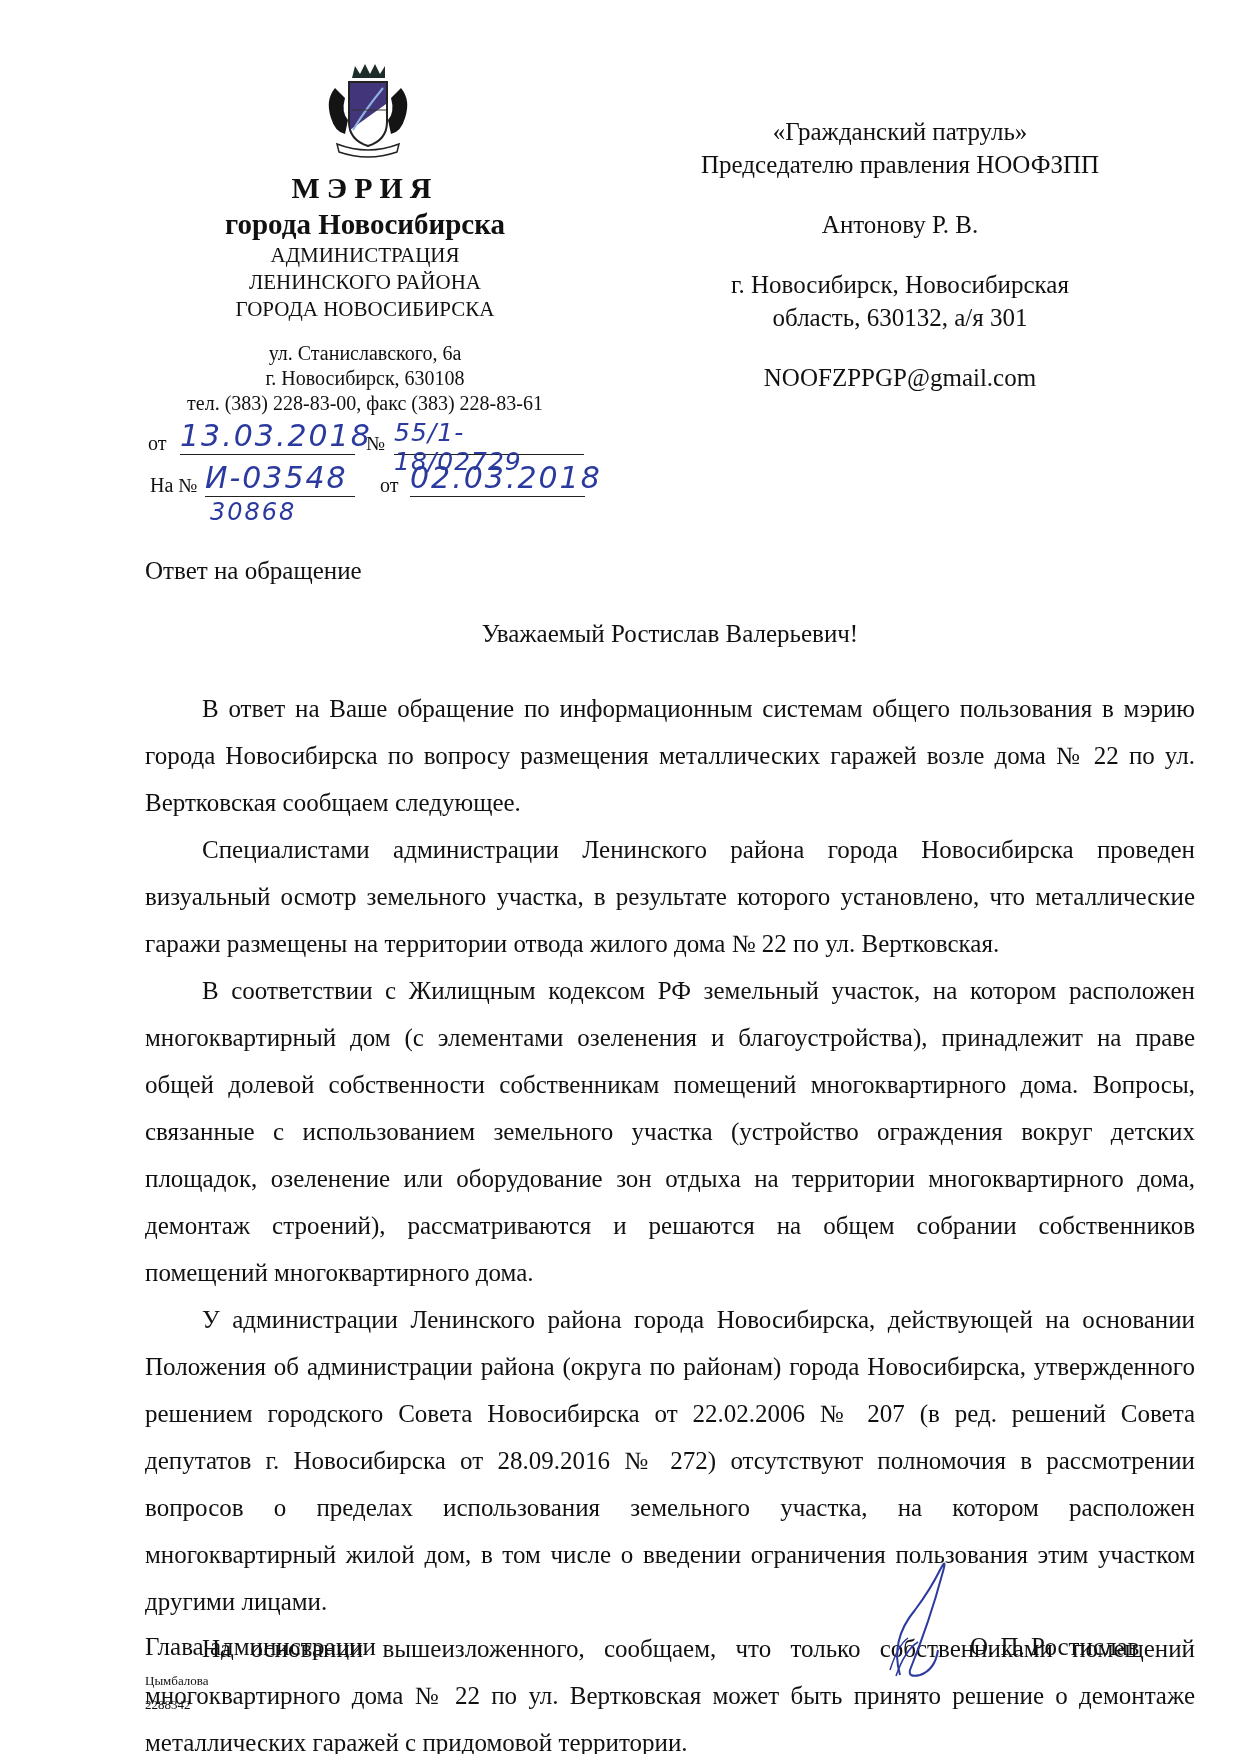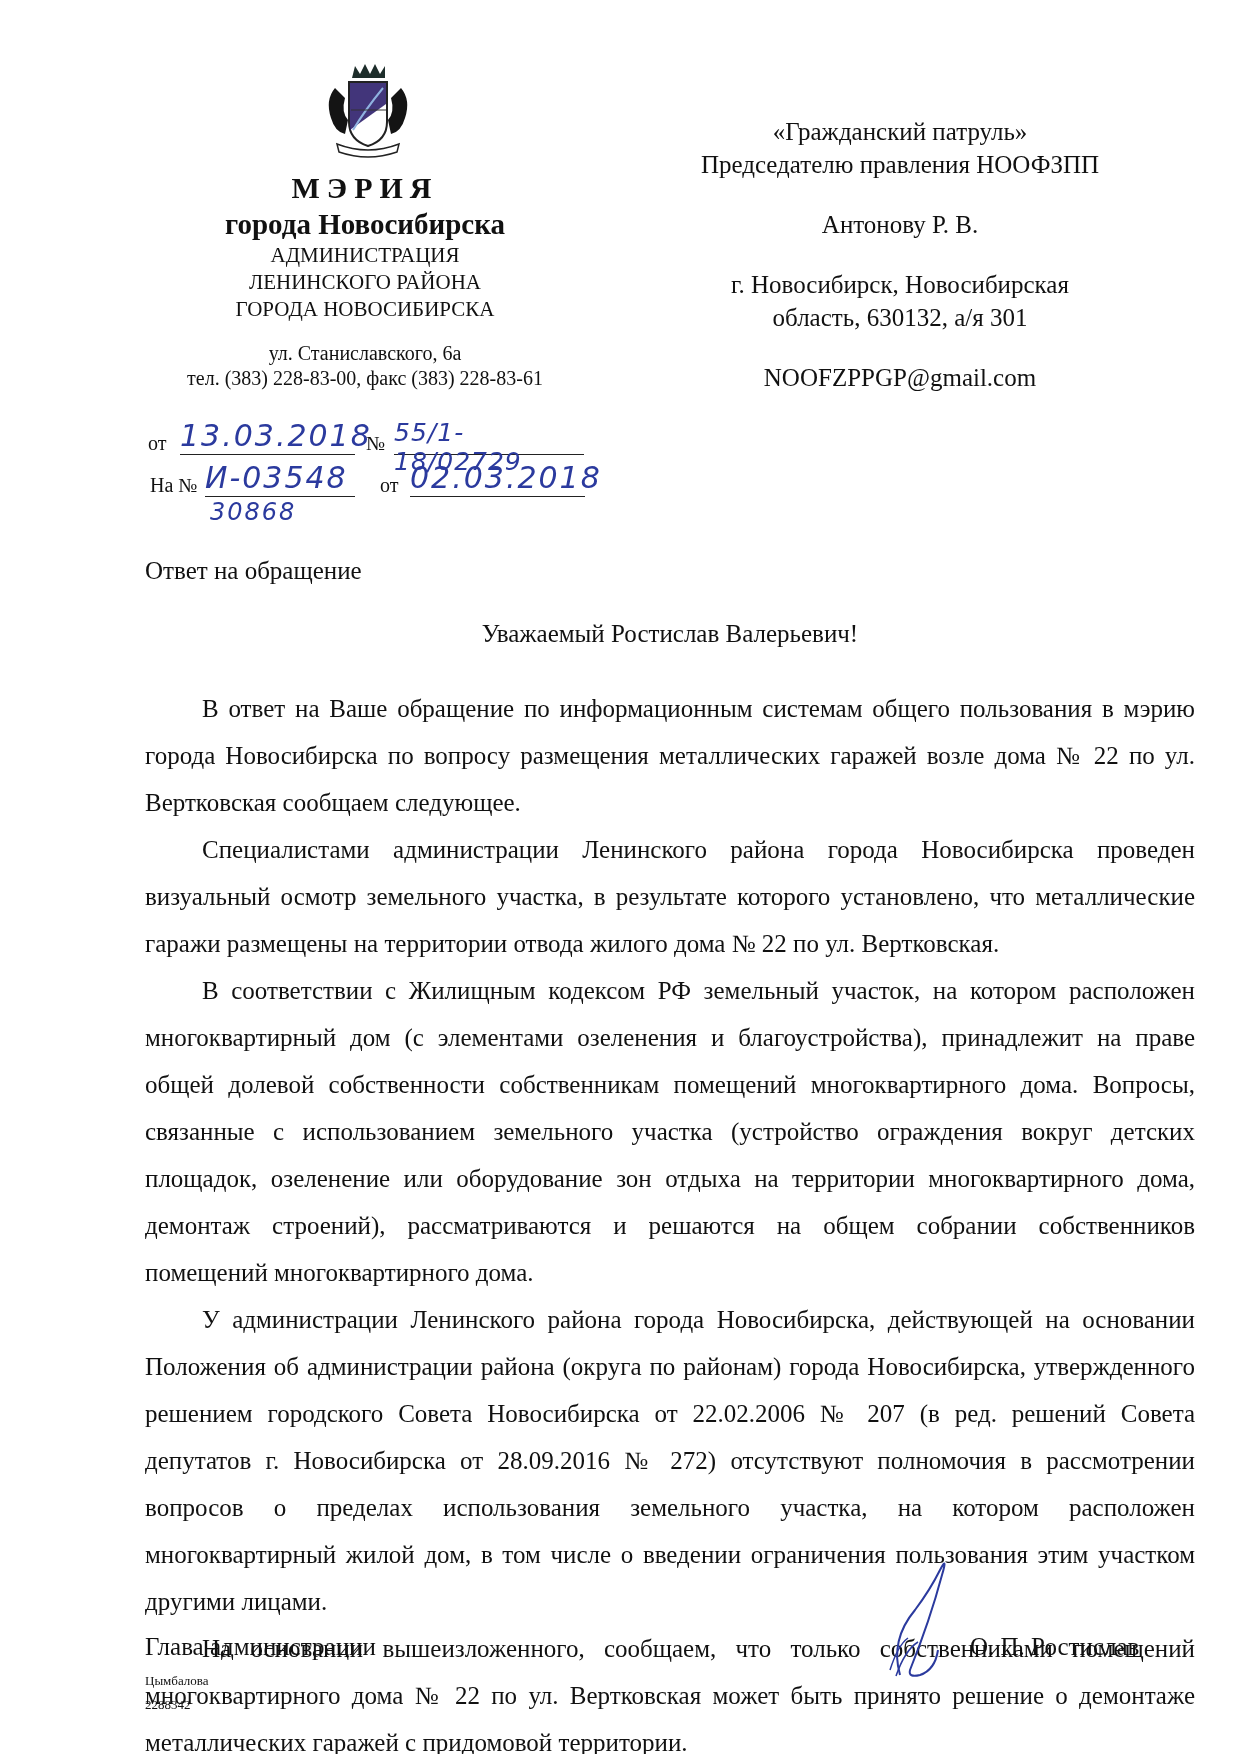--- a/index.html
+++ b/index.html
@@ -61,20 +61,21 @@
 </div>
 
 <div id="header-left" class="abs center">
   <div class="mayor">МЭРИЯ</div>
   <div class="city">города Новосибирска</div>
   <div class="caps">АДМИНИСТРАЦИЯ</div>
   <div class="caps">ЛЕНИНСКОГО РАЙОНА</div>
   <div class="caps">ГОРОДА НОВОСИБИРСКА</div>
   <div class="gap"></div>
   <div class="addr">ул. Станиславского, 6а</div>
+  <div class="addr">г. Новосибирск, 630108</div>
   <div class="addr">тел. (383) 228-83-00, факс (383) 228-83-61</div>
 </div>
 
 <div class="abs" style="left:148px; top:432px;">
   <span class="reg-label">от</span>
 </div>
 <div class="abs uline" style="left:180px; top:418px; width:175px; height:36px;">
   <span class="hand">13.03.2018</span>
 </div>
 <div class="abs" style="left:366px; top:432px;">

